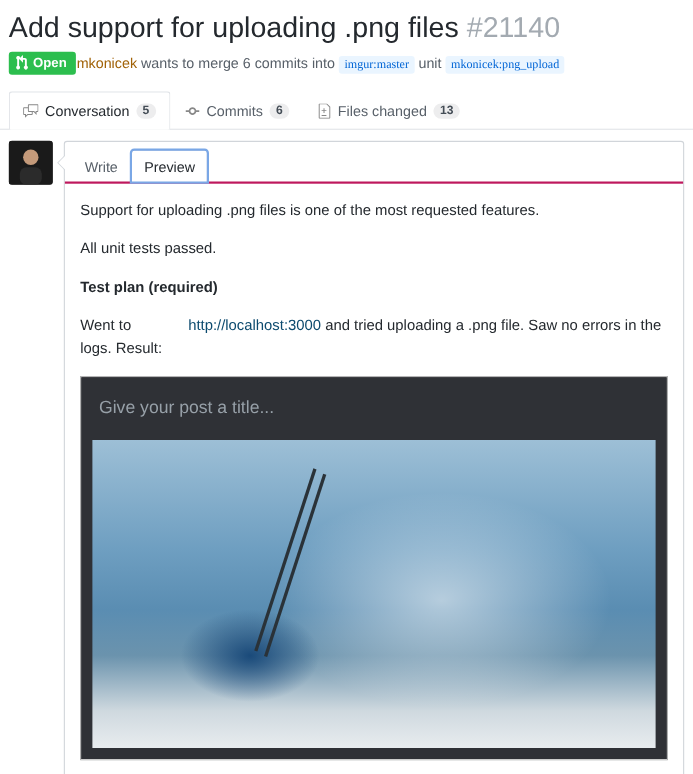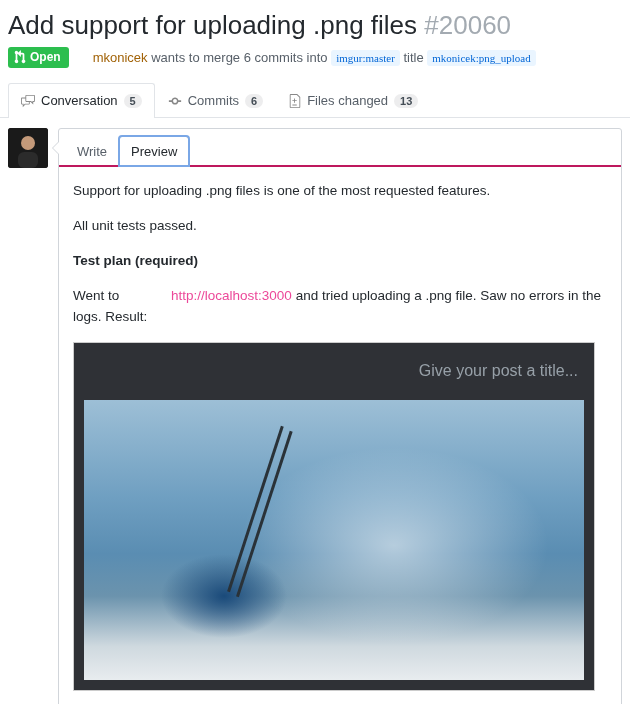--- a/index.html
+++ b/index.html
@@ -13,21 +13,21 @@
   .pr-header { padding: 10px 8px 0 8px; }
   .pr-title {
     font-size: 26px;
     font-weight: 400;
     color: #24292e;
     line-height: 1.2;
     margin-bottom: 6px;
   }
   .pr-title .num { color: #a3aab1; font-weight: 300; }
   .meta-row {
-    display: flex; align-items: center; gap: 24px;
+    display: flex; align-items: center; gap: 1px;
     font-size: 13px; color: #586069;
     margin-bottom: 14px;
   }
   .state-badge {
     background: #2cbe4e; color: #fff;
     padding: 3px 8px 4px 6px; border-radius: 3px;
     font-weight: 600; font-size: 12px;
     display: inline-flex; align-items: center; gap: 4px;
   }
   .state-badge svg { fill: #fff; }
@@ -89,25 +89,24 @@
     position:relative; top:1px;
   }
   .wp-tab.selected {
     background:#fff; color:#24292e;
     border-color:#d1d5da; border-bottom-color:#fff;
     outline: 2px solid #7aa7e6; outline-offset:-1px;
   }
   .comment-body { padding: 14px 14px 6px 14px; font-size: 13.5px; color:#24292e; line-height:1.55; }
   .comment-body p { margin-bottom: 14px; }
   .comment-body b { font-weight:600; }
-  .comment-body a { color:#ec4899; text-decoration:none;padding-left:48px; }
+  .comment-body a { color:#0c4a6e; text-decoration:none;padding-left:48px; }
   .embed {
     border:1px solid #ccc; background:#2f3136;
-    margin: 0 12px 16px 0;
-    text-align: right;
+    margin: 0 0 16px 0;
   }
   .embed-title-bar {
     padding: 16px 16px; color:#97a0a8; font-size: 16px;
     background:#2f3136;
   }
   .embed-img-wrap { background:#2f3136; padding: 0 10px 10px 10px; }
   .embed-img {
     width:100%; height:280px; display:block;
     background:
       radial-gradient(ellipse 90px 60px at 28% 70%, #1a4a7a 0%, rgba(26,74,122,0) 70%),
@@ -121,35 +120,35 @@
     transform: rotate(18deg);
     box-shadow: 10px 2px 0 0 #2a3238;
   }
 </style>
 </head>
 <body>
 
 <div class="pr-header">
   <h1 class="pr-title">
     <span>Add support for uploading .png files</span>
-    <span class="num">#20060</span>
+    <span class="num">#21140</span>
   </h1>
 
   <div class="meta-row">
     <span class="state-badge">
       <svg width="12" height="14" viewBox="0 0 12 16">
           <path d="M11 11.28V5c0-1.1-.9-2-2-2H7V0L3 4l4 4V5h2v6.28A2 2 0 1 0 11 11.28zM4 3a2 2 0 1 0-3 1.72v6.56A2 2 0 1 0 4 13a2 2 0 0 0-1-1.72V4.72A2 2 0 0 0 4 3z"></path>
         </svg>
       <span>Open</span>
     </span>
     <span>
       <b>mkonicek</b>
       <span>wants to merge 6 commits into</span>
       <span class="branch-chip">imgur:master</span>
-      <span>title</span>
+      <span>unit</span>
       <span class="branch-chip">mkonicek:png_upload</span>
     </span>
   </div>
 </div>
 
 <div class="tabs-row">
   <div class="tab active">
     <svg width="14" height="14" viewBox="0 0 16 16">
         <path d="M15 1H6c-.55 0-1 .45-1 1v2H1c-.55 0-1 .45-1 1v6c0 .55.45 1 1 1h1v3l3-3h4c.55 0 1-.45 1-1V9h1l3 3V9h1c.55 0 1-.45 1-1V2c0-.55-.45-1-1-1zM9 11H4.5L3 12.5V11H1V5h4v3c0 .55.45 1 1 1h3v2zm6-3h-2v1.5L11.5 8H6V2h9v6z"></path>
       </svg>

